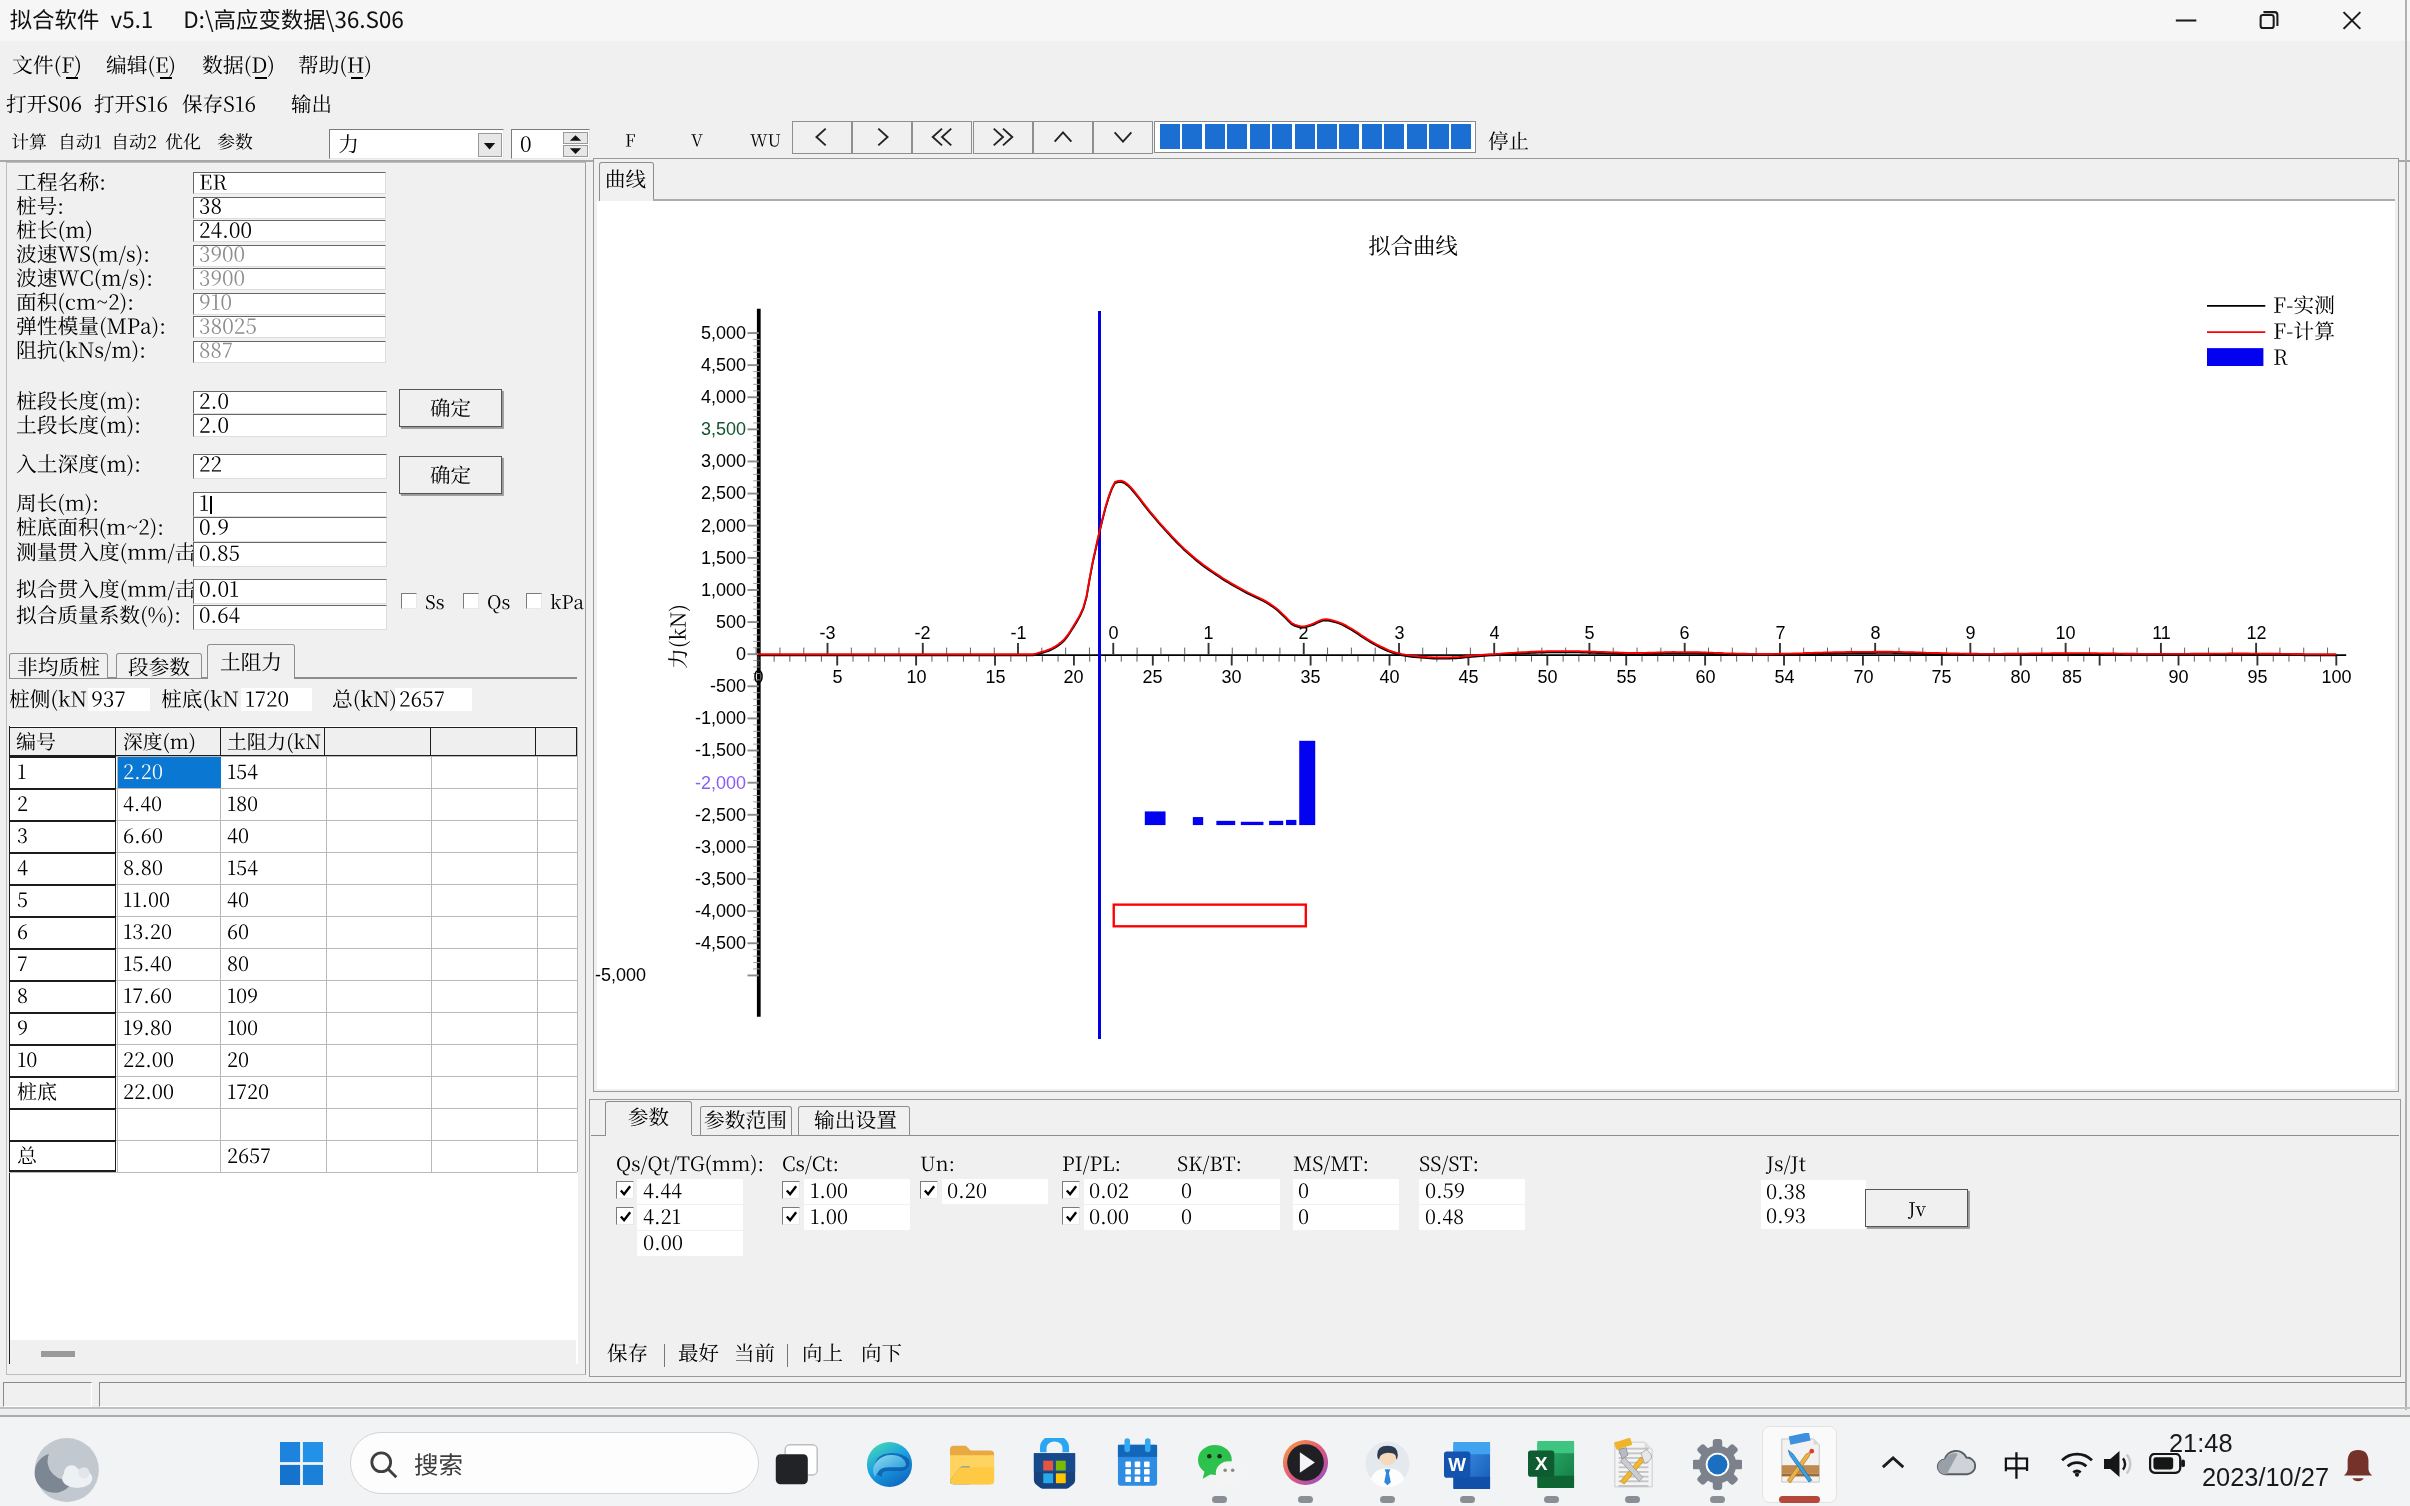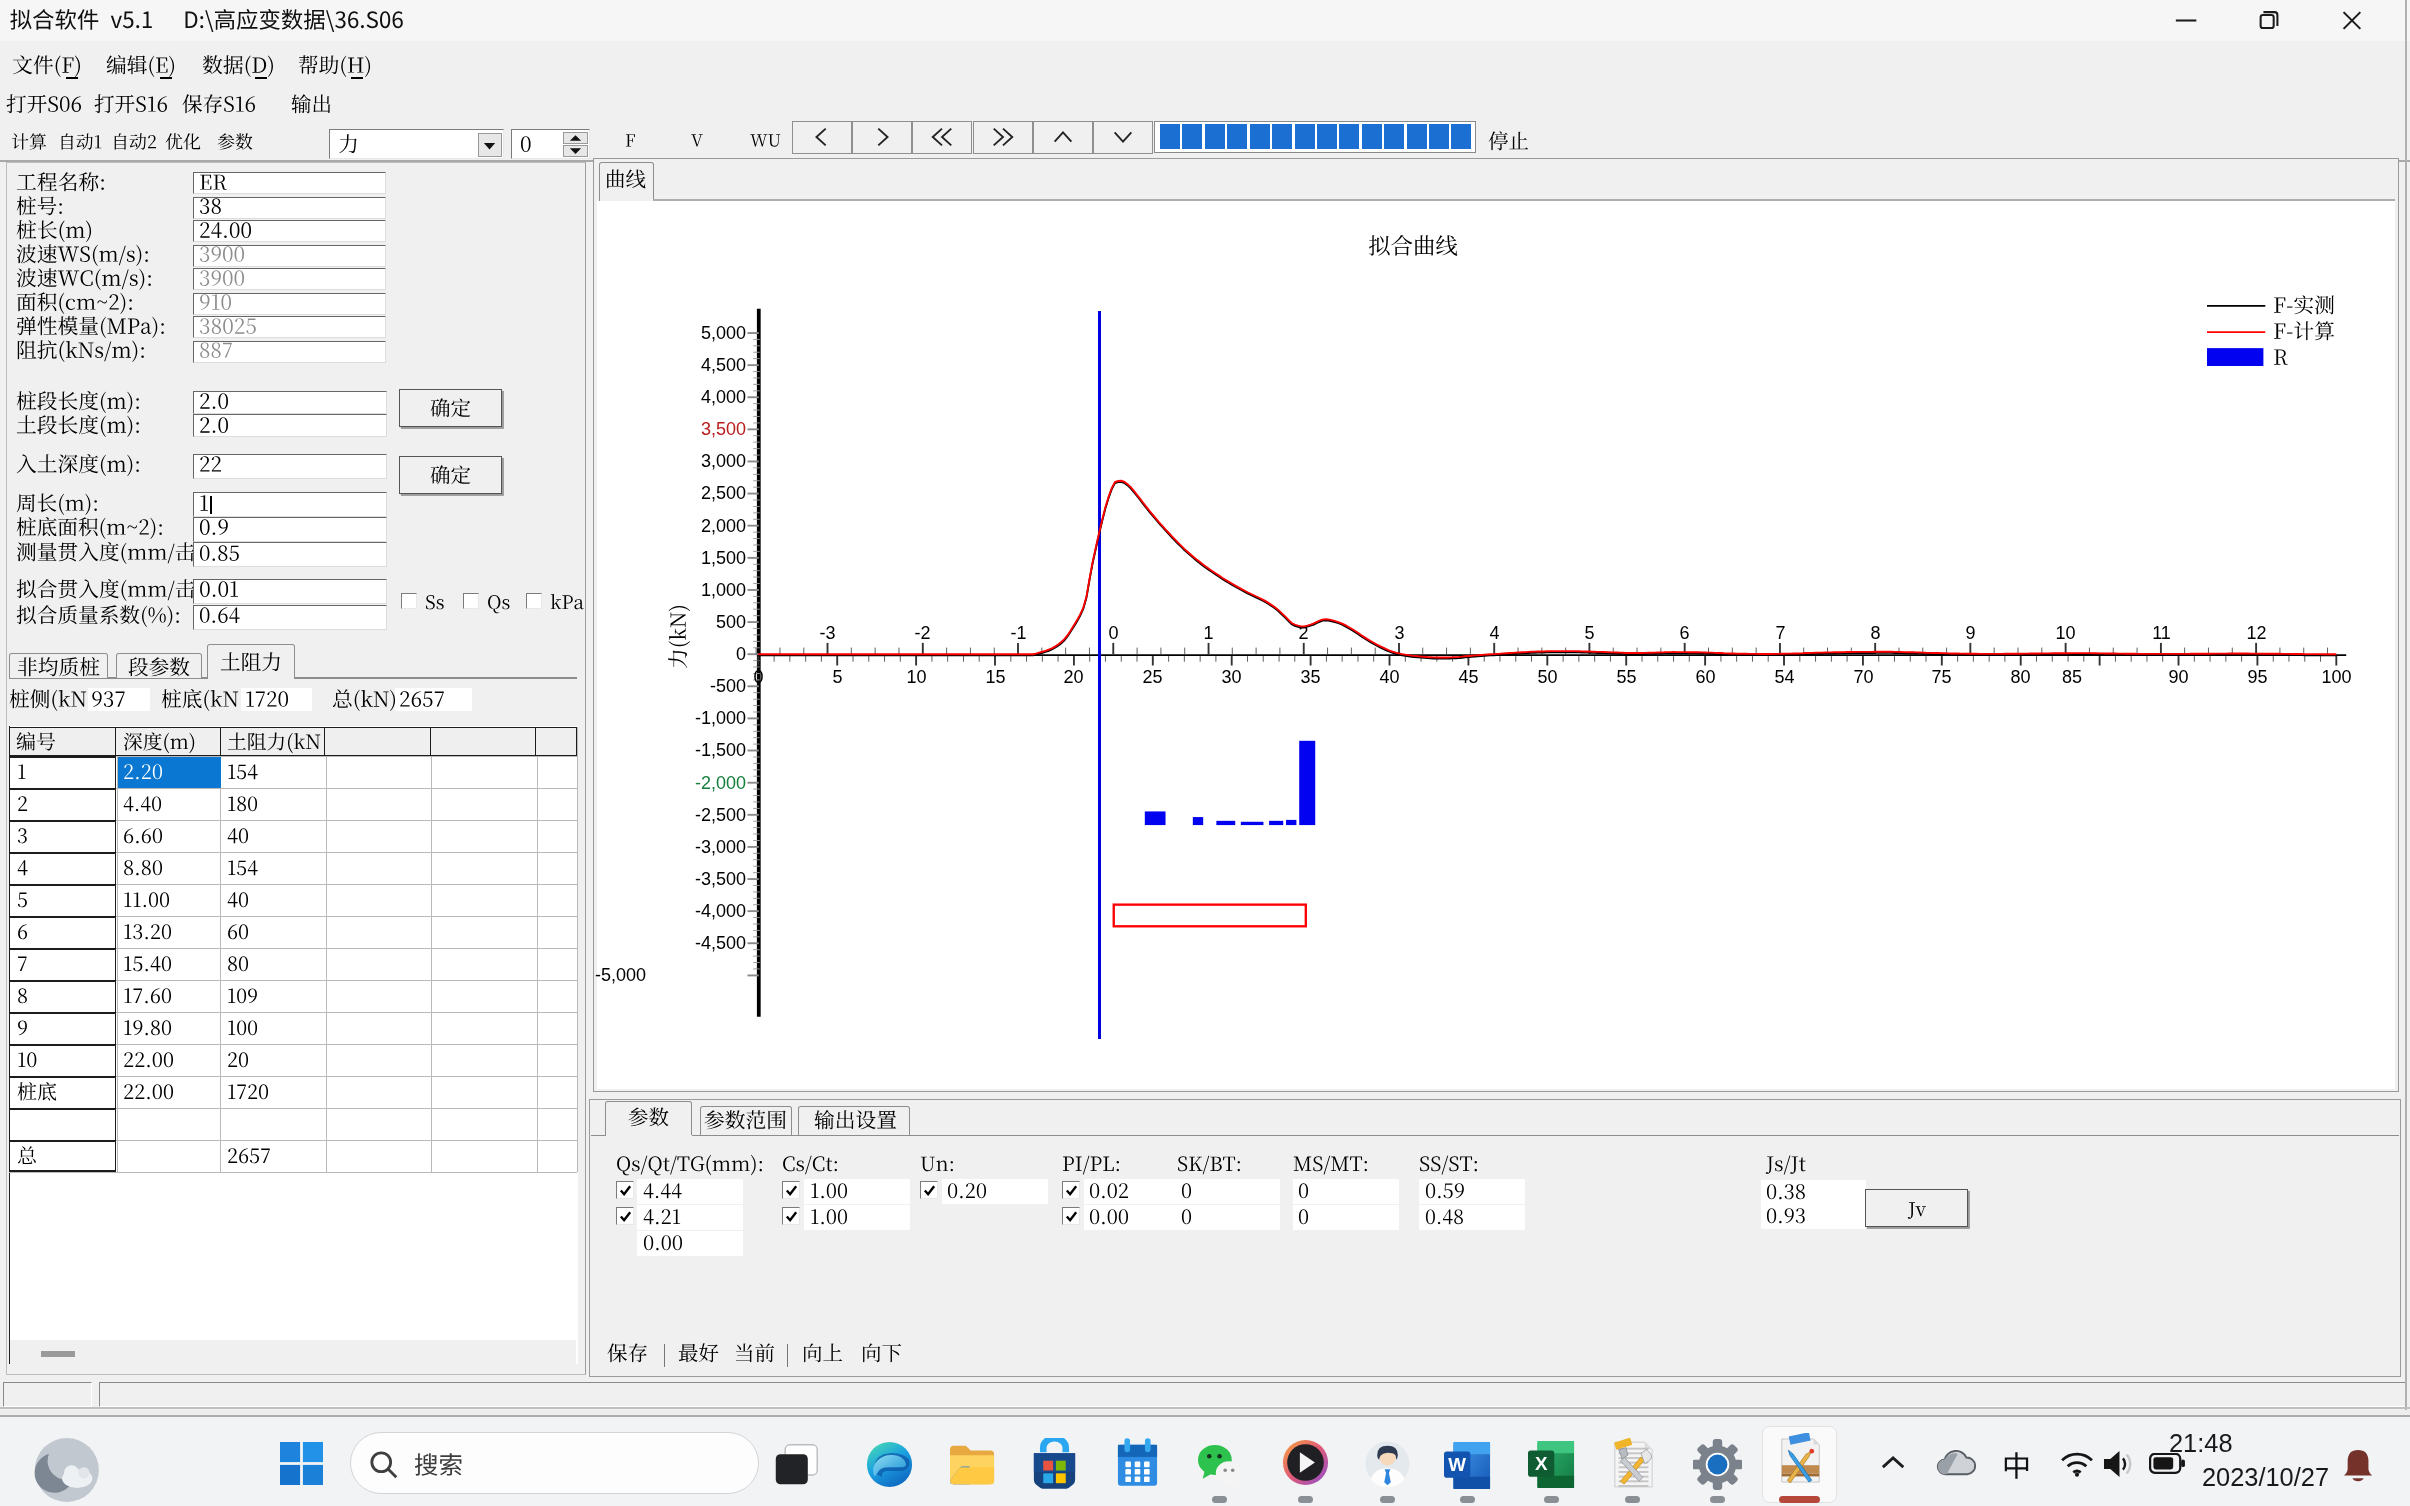--- a/index.html
+++ b/index.html
@@ -1241,32 +1241,32 @@
     <line x1="1767.7" y1="529.0" x2="1767.7" y2="539.0" stroke="#333" stroke-width="2"></line>
     <line x1="1784.5" y1="529.0" x2="1784.5" y2="535.0" stroke="#555" stroke-width="1"></line>
     <line x1="1801.2" y1="529.0" x2="1801.2" y2="535.0" stroke="#555" stroke-width="1"></line>
     <line x1="1818.0" y1="529.0" x2="1818.0" y2="535.0" stroke="#555" stroke-width="1"></line>
     <line x1="1834.7" y1="529.0" x2="1834.7" y2="535.0" stroke="#555" stroke-width="1"></line>
     <line x1="1851.5" y1="529.0" x2="1851.5" y2="539.0" stroke="#333" stroke-width="2"></line>
   </svg>
 <div style="position:absolute;left:595px;top:323px;width:151px;text-align:right;font:18px 'Liberation Sans',sans-serif;color:#000">5,000</div>
 <div style="position:absolute;left:595px;top:355px;width:151px;text-align:right;font:18px 'Liberation Sans',sans-serif;color:#000">4,500</div>
 <div style="position:absolute;left:595px;top:387px;width:151px;text-align:right;font:18px 'Liberation Sans',sans-serif;color:#000">4,000</div>
-<div style="position:absolute;left:595px;top:419px;width:151px;text-align:right;font:18px 'Liberation Sans',sans-serif;color:#b91c1c">3,500</div>
+<div style="position:absolute;left:595px;top:419px;width:151px;text-align:right;font:18px 'Liberation Sans',sans-serif;color:#14532d">3,500</div>
 <div style="position:absolute;left:595px;top:451px;width:151px;text-align:right;font:18px 'Liberation Sans',sans-serif;color:#000">3,000</div>
 <div style="position:absolute;left:595px;top:483px;width:151px;text-align:right;font:18px 'Liberation Sans',sans-serif;color:#000">2,500</div>
 <div style="position:absolute;left:595px;top:516px;width:151px;text-align:right;font:18px 'Liberation Sans',sans-serif;color:#000">2,000</div>
 <div style="position:absolute;left:595px;top:548px;width:151px;text-align:right;font:18px 'Liberation Sans',sans-serif;color:#000">1,500</div>
 <div style="position:absolute;left:595px;top:580px;width:151px;text-align:right;font:18px 'Liberation Sans',sans-serif;color:#000">1,000</div>
 <div style="position:absolute;left:595px;top:612px;width:151px;text-align:right;font:18px 'Liberation Sans',sans-serif;color:#000">500</div>
 <div style="position:absolute;left:595px;top:644px;width:151px;text-align:right;font:18px 'Liberation Sans',sans-serif;color:#000">0</div>
 <div style="position:absolute;left:595px;top:676px;width:151px;text-align:right;font:18px 'Liberation Sans',sans-serif;color:#000">-500</div>
 <div style="position:absolute;left:595px;top:708px;width:151px;text-align:right;font:18px 'Liberation Sans',sans-serif;color:#000">-1,000</div>
 <div style="position:absolute;left:595px;top:740px;width:151px;text-align:right;font:18px 'Liberation Sans',sans-serif;color:#000">-1,500</div>
-<div style="position:absolute;left:595px;top:773px;width:151px;text-align:right;font:18px 'Liberation Sans',sans-serif;color:#15803d">-2,000</div>
+<div style="position:absolute;left:595px;top:773px;width:151px;text-align:right;font:18px 'Liberation Sans',sans-serif;color:#8b5cf6">-2,000</div>
 <div style="position:absolute;left:595px;top:805px;width:151px;text-align:right;font:18px 'Liberation Sans',sans-serif;color:#000">-2,500</div>
 <div style="position:absolute;left:595px;top:837px;width:151px;text-align:right;font:18px 'Liberation Sans',sans-serif;color:#000">-3,000</div>
 <div style="position:absolute;left:595px;top:869px;width:151px;text-align:right;font:18px 'Liberation Sans',sans-serif;color:#000">-3,500</div>
 <div style="position:absolute;left:595px;top:901px;width:151px;text-align:right;font:18px 'Liberation Sans',sans-serif;color:#000">-4,000</div>
 <div style="position:absolute;left:595px;top:933px;width:151px;text-align:right;font:18px 'Liberation Sans',sans-serif;color:#000">-4,500</div>
 <div style="position:absolute;left:595px;top:965px;width:151px;text-align:left;font:18px 'Liberation Sans',sans-serif;color:#000">-5,000</div>
 <div style="position:absolute;left:790px;top:623px;width:75px;text-align:center;font:18px 'Liberation Sans',sans-serif;color:#000">-3</div>
 <div style="position:absolute;left:885px;top:623px;width:75px;text-align:center;font:18px 'Liberation Sans',sans-serif;color:#000">-2</div>
 <div style="position:absolute;left:981px;top:623px;width:75px;text-align:center;font:18px 'Liberation Sans',sans-serif;color:#000">-1</div>
 <div style="position:absolute;left:1076px;top:623px;width:75px;text-align:center;font:18px 'Liberation Sans',sans-serif;color:#000">0</div>

